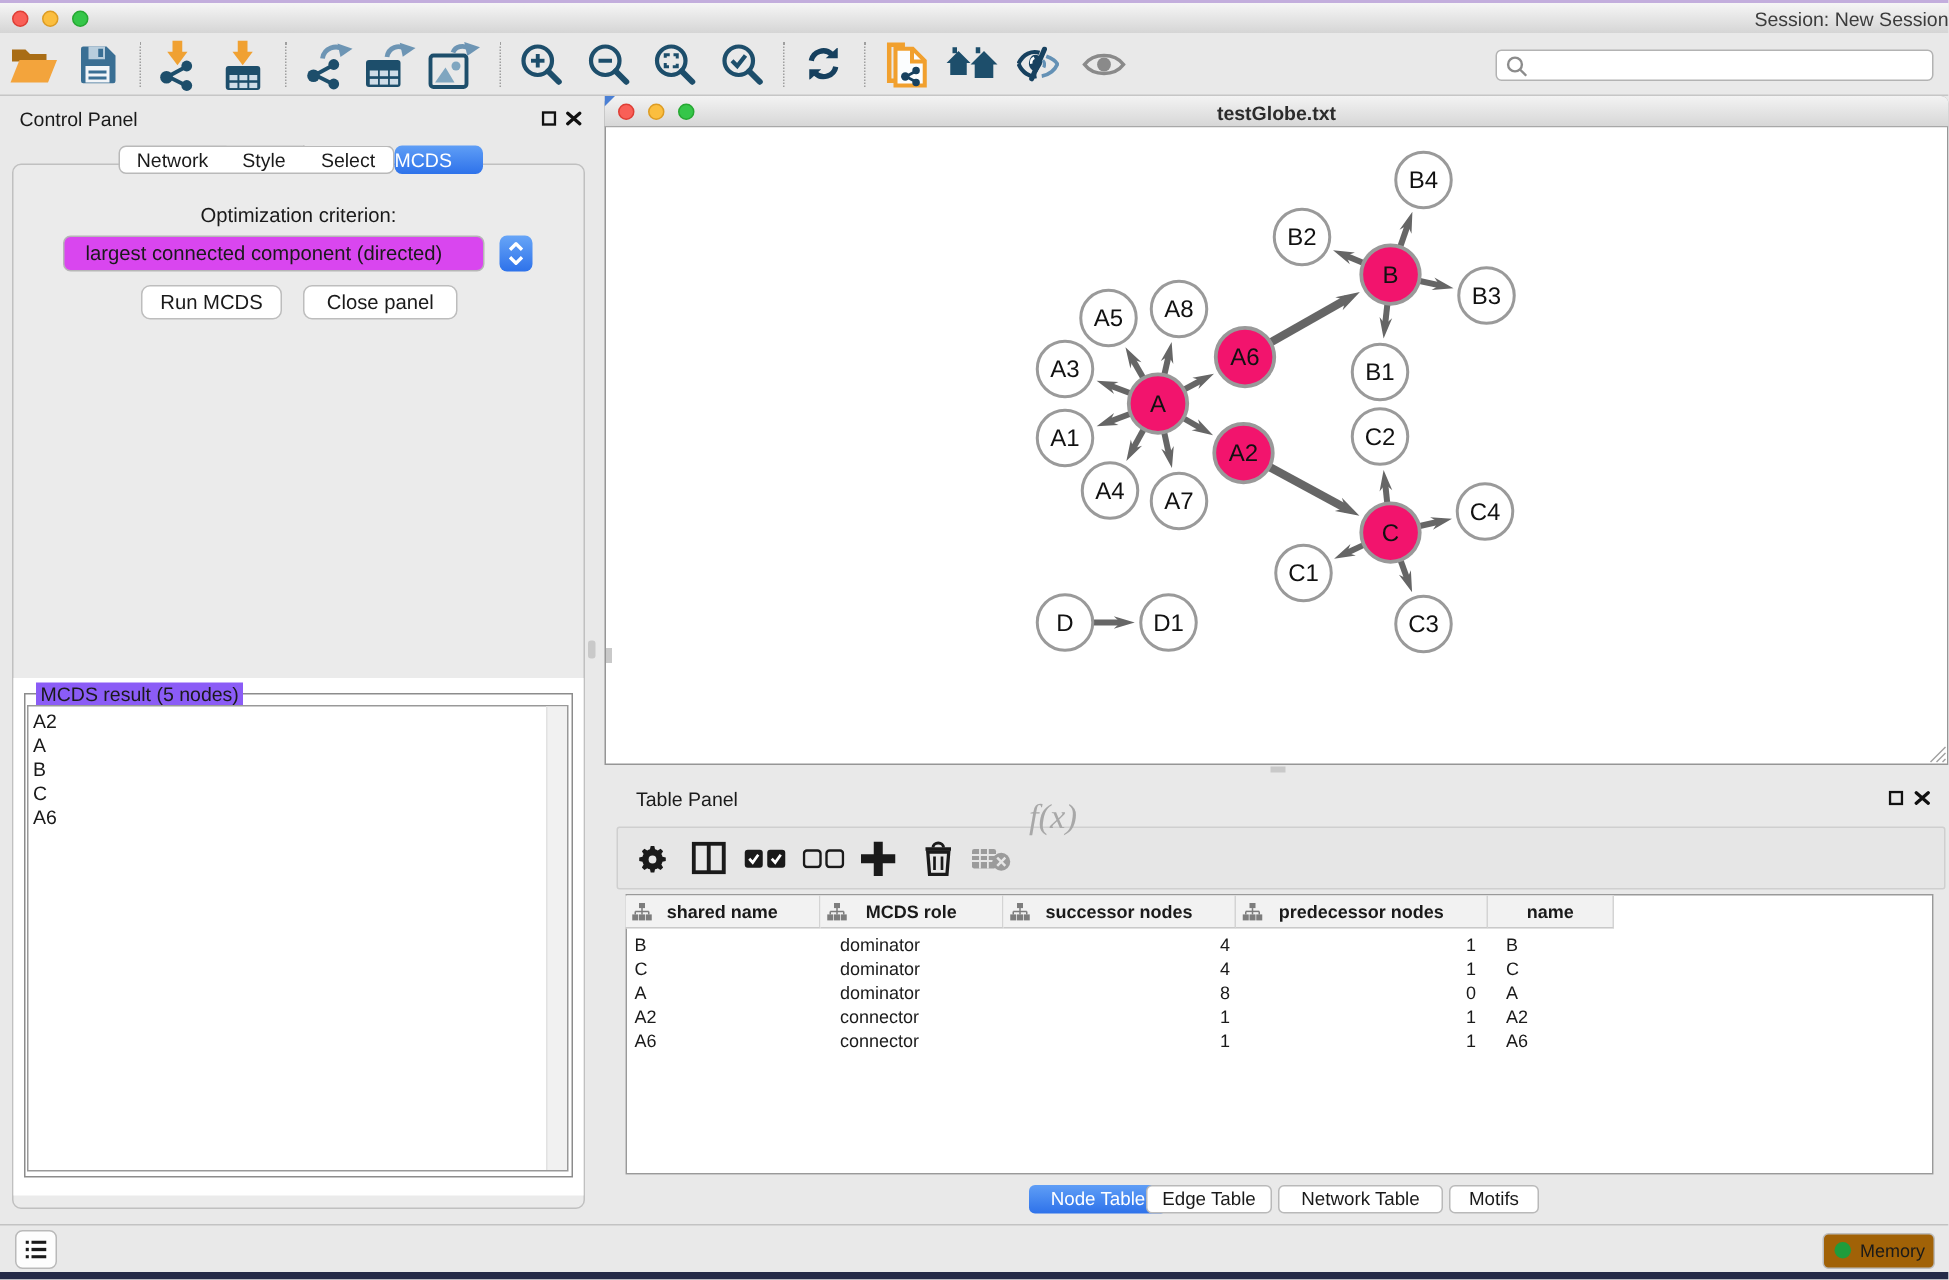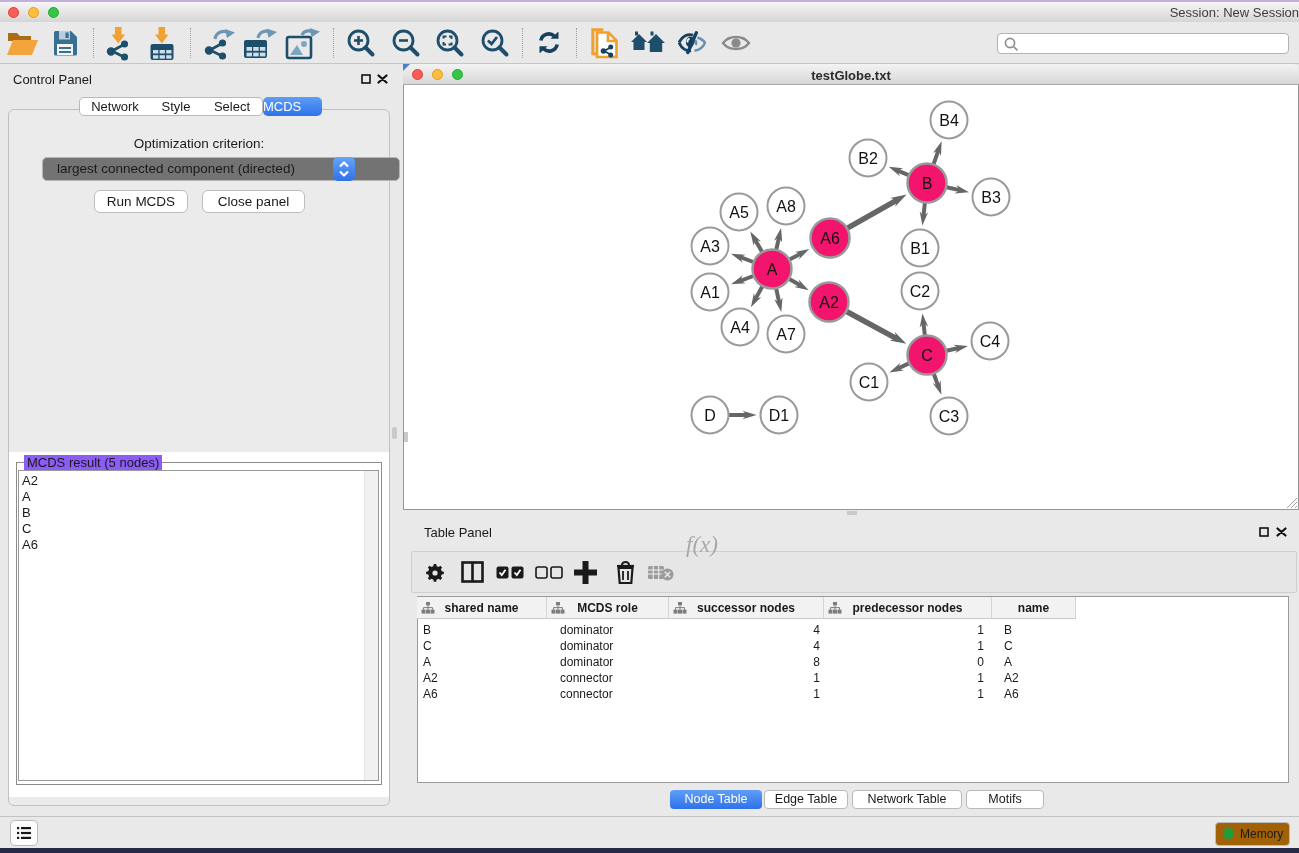--- a/index.html
+++ b/index.html
@@ -12,41 +12,41 @@
 #apptitle { left:0; top:5px; width:1299px; text-align:right; font-size:13px; color:#3c3c3c; }
 #toolbar { left:0; top:22px; width:1299px; height:42px; border-bottom:1px solid #c6c6c6; }
 .sep { top:28px; width:0; height:30px; border-left:1px dotted #9f9f9f; }
 #search { left:997px; top:33px; width:292px; height:21px; background:#fff; border:1px solid #b3b3b3; border-radius:4px; }
 
 #cptitle { left:13px; top:72px; font-size:13px; }
 .tabw { top:97px; height:19px; background:#fff; border:1px solid #b9b9b9; font-size:13px; text-align:center; line-height:18px; }
 #tabmcds { left:263px; top:97px; width:59px; height:19px; border-radius:5px; background:linear-gradient(#5f9ef6,#2e72ea); color:#fff; font-size:13px; line-height:19px; }
 #cpbox { left:8px; top:109px; width:382px; height:697px; border:1px solid #c0c0c0; border-radius:6px; background:#ebebeb; }
 #optlabel { left:8px; top:136px; width:382px; text-align:center; font-size:13.5px; }
-#dropdown { left:42px; top:157px; width:358px; height:24px; background:#737373; border:1px solid #b6b6b6; border-radius:5px; font-size:13.5px; line-height:22px; padding-left:14px; }
+#dropdown { left:42px; top:157px; width:281px; height:24px; background:#d946ef; border:1px solid #b6b6b6; border-radius:5px; font-size:13.5px; line-height:22px; padding-left:14px; }
 #stepper { left:333px; top:157px; width:22px; height:24px; border-radius:5px; background:linear-gradient(#67a5f7,#2e72ea); }
 .btn { top:190px; height:23px; background:#fff; border:1px solid #bdbdbd; border-radius:6px; font-size:13.5px; text-align:center; line-height:21px; }
 #respanel { left:9px; top:452px; width:380px; height:345px; background:#fff; }
 #groupbox { left:16px; top:462px; width:366px; height:323px; border:1px solid #8c8c8c; }
 #grouplabel { left:24px; top:455px; background:#8b5cf6; padding:0 3px; font-size:13px; }
 #reslist { left:18px; top:470px; width:361px; height:311px; background:#fff; border:1px solid #999; }
 .resitem { left:22px; font-size:13px; height:16px; }
 #sbtrack { left:364px; top:471px; width:14px; height:309px; background:#f1f1f1; border-left:1px solid #e2e2e2; }
 
 #netwin { left:403px; top:64px; width:896px; height:446px; border:1px solid #969696; border-radius:5px 5px 0 0; background:#fff; }
 #nettitle { left:403px; top:64px; width:896px; height:21px; background:linear-gradient(#f3f3f3,#d7d7d7); border-radius:5px 5px 0 0; border-bottom:1px solid #a8a8a8; }
 #netname { left:403px; top:68px; width:896px; text-align:center; font-size:13px; font-weight:600; color:#2b2b2b; }
 
 #tptitle { left:424px; top:525px; font-size:13px; }
 #tptoolbar { left:411px; top:551px; width:886px; height:42px; background:#e6e6e6; border:1px solid #cfcfcf; border-radius:2px; }
 #tablebox { left:417px; top:596px; width:872px; height:187px; background:#fff; border:1px solid #9a9a9a; }
 .hcell { top:597px; height:22px; background:#f2f2f2; border-right:1px solid #d4d4d4; border-bottom:1px solid #c9c9c9; font-size:12px; font-weight:700; text-align:center; line-height:22px; color:#1a1a1a; }
 .trow { font-size:12px; height:16px; line-height:16px; }
 .tabb { top:790px; height:19px; background:#fff; border:1px solid #b9b9b9; border-radius:4px; font-size:12.5px; text-align:center; line-height:17px; }
-.tabsel { background:linear-gradient(#5f9ef6,#2e72ea) !important; color:#fff; border:none !important; line-height:19px !important; }
+.tabsel { background:linear-gradient(#5f9ef6,#2e72ea) !important; color:#fff; border:none !important; line-height:19px !important;margin-left:16px; }
 
 #statusbar { left:0; top:816px; width:1299px; height:32px; border-top:1px solid #c3c3c3; }
 #listbtn { left:10px; top:820px; width:28px; height:26px; background:#fdfdfd; border:1px solid #b9b9b9; border-radius:5px; }
 #membtn { left:1215px; top:822px; width:75px; height:24px; background:#a16207; border:1px solid #bdbdbd; border-radius:4px; font-size:12px; line-height:22px; padding-left:24px; }
 #bottomstrip { left:0; top:848px; width:1299px; height:5px; background:#252a47; }
 svg { display:block; }
 </style>
 </head>
 <body>
 <div class="abs" id="topstrip"></div>
@@ -467,21 +467,21 @@
 <div class="abs trow" style="left:884px;top:670px;width:100px;text-align:right;">1</div>
 <div class="abs trow" style="left:884px;top:686px;width:100px;text-align:right;">1</div>
 <div class="abs trow" style="left:1004px;top:622px;">B</div>
 <div class="abs trow" style="left:1004px;top:638px;">C</div>
 <div class="abs trow" style="left:1004px;top:654px;">A</div>
 <div class="abs trow" style="left:1004px;top:670px;">A2</div>
 <div class="abs trow" style="left:1004px;top:686px;">A6</div>
 <div class="abs tabb tabsel" style="left:670px;width:92px;">Node Table</div>
 <div class="abs tabb" style="left:764px;width:84px;">Edge Table</div>
 <div class="abs tabb" style="left:852px;width:110px;">Network Table</div>
-<div class="abs tabb" style="left:966px;width:78px;">Motifs</div>
+<div class="abs tabb" style="left:966px;width:60px;">Motifs</div>
 
 <div class="abs" id="statusbar"></div>
 <div class="abs" id="listbtn">
     <svg style="display:block;margin:6px auto 0" width="14" height="12" viewBox="0 0 14 12">
       <g fill="#1a1a1a">
         <rect x="0" y="0" width="2.2" height="2.2"></rect>
         <rect x="4" y="0" width="10" height="2.2"></rect>
         <rect x="0" y="4.9" width="2.2" height="2.2"></rect>
         <rect x="4" y="4.9" width="10" height="2.2"></rect>
         <rect x="0" y="9.8" width="2.2" height="2.2"></rect>

